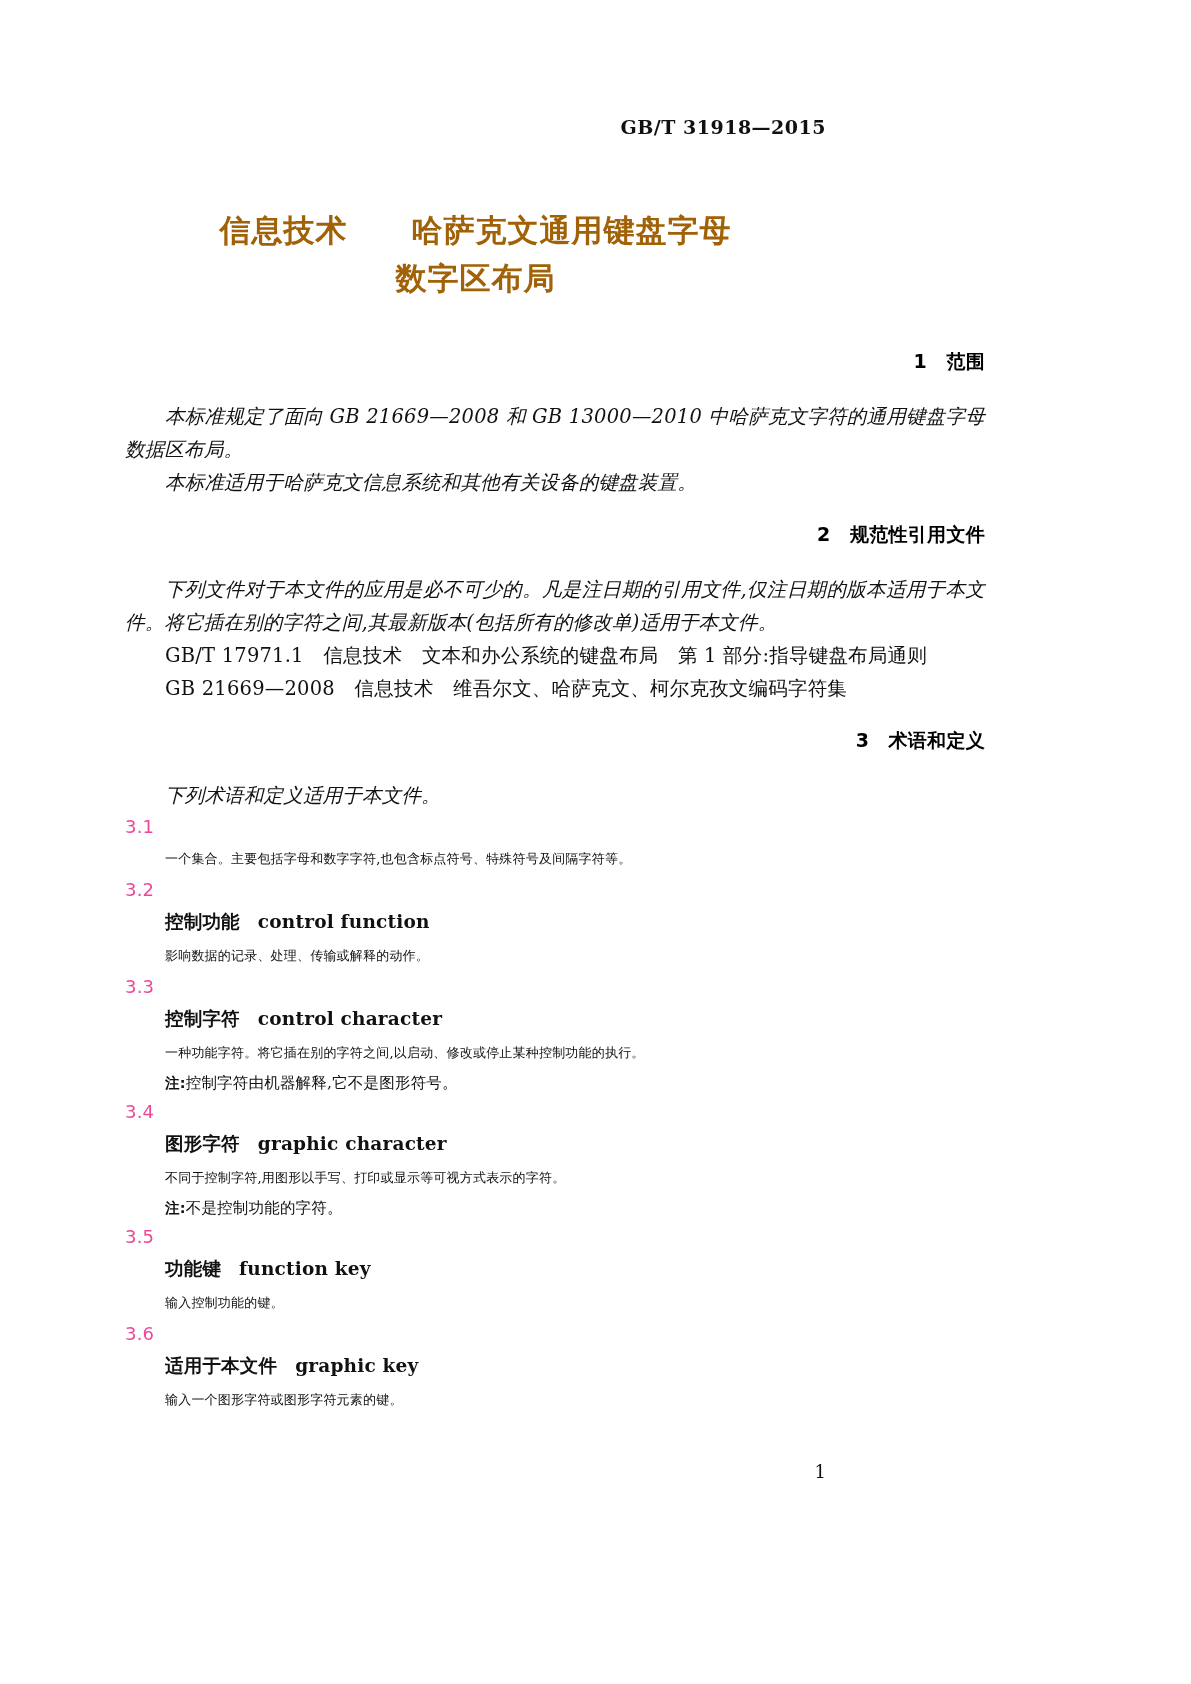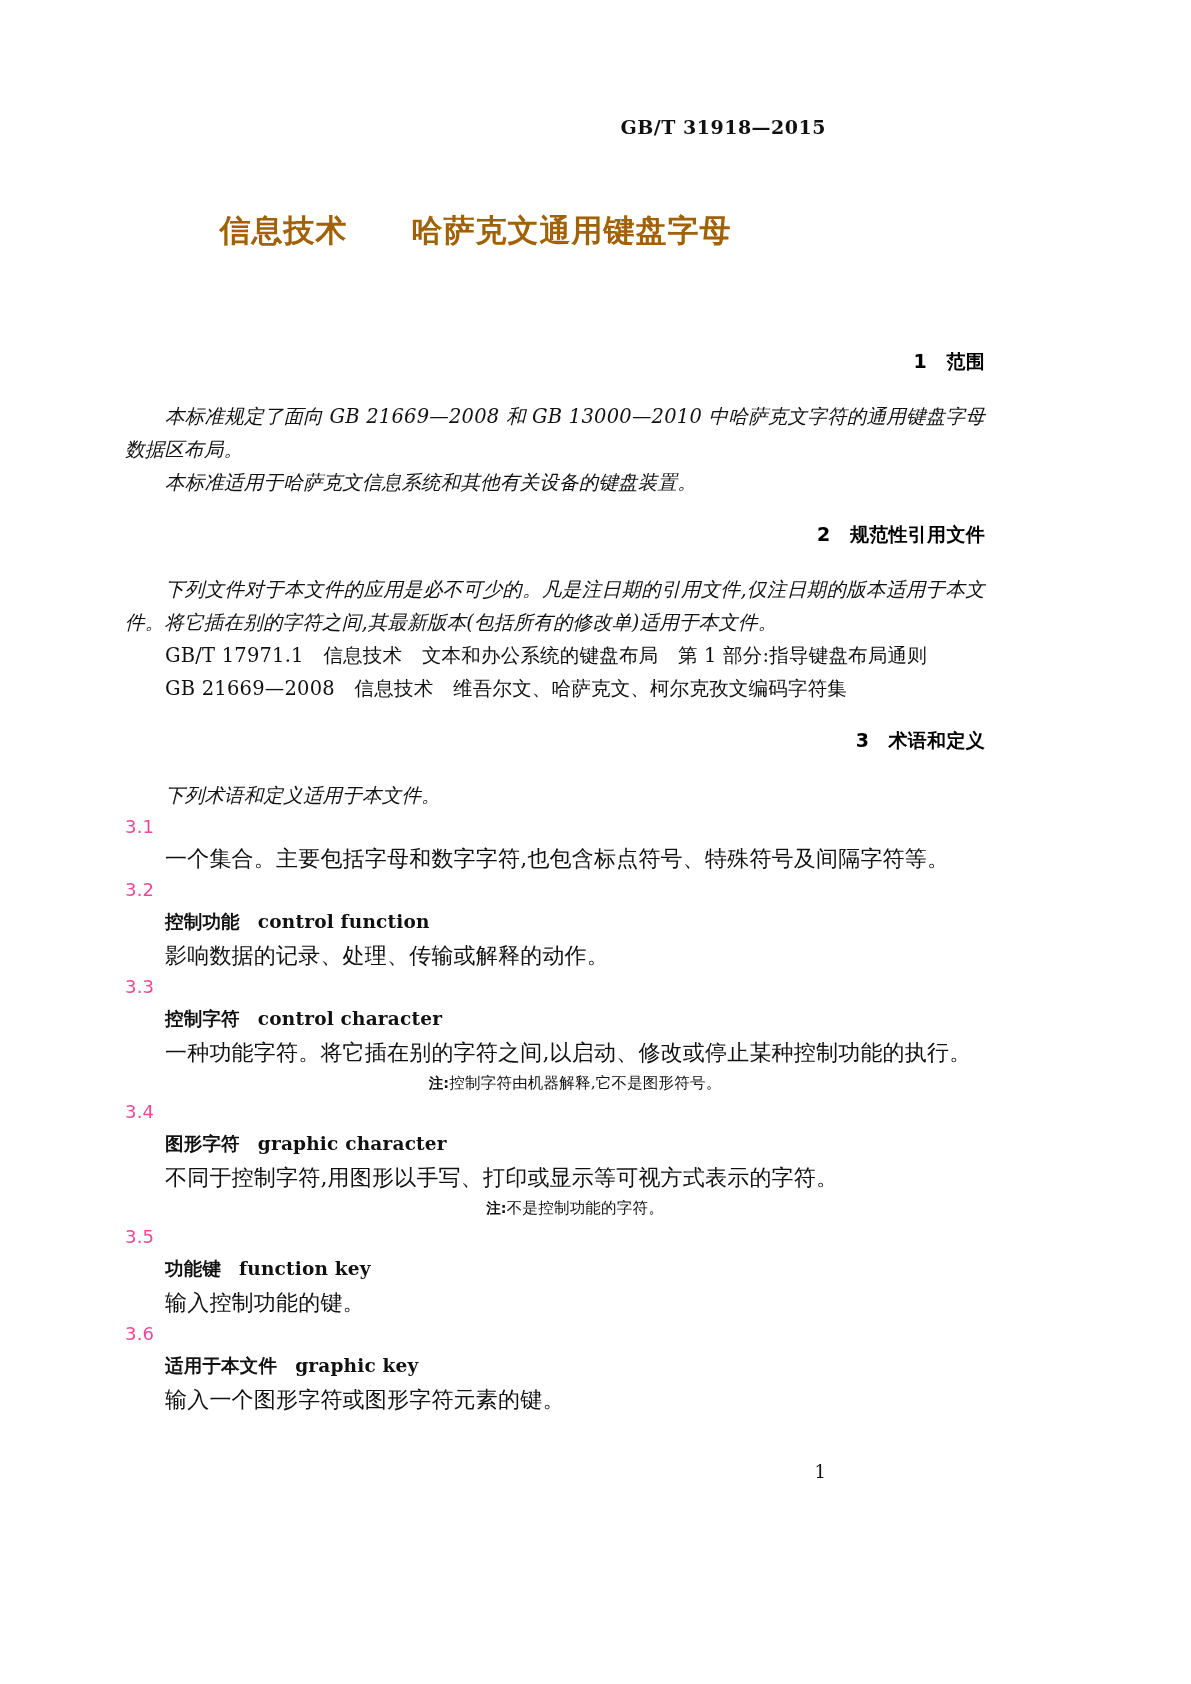--- a/index.html
+++ b/index.html
@@ -123,31 +123,30 @@
   }
   .term-en {
     font-family: "DejaVu Serif", "Liberation Serif", serif;
     font-weight: 700;
     font-size: 18.5px;
     padding-left: 18px;
   }
   .term-def {
     margin: 0;
     padding-left: 40px;
-    font-size: 22px;
+    font-size: 13px;
     line-height: 33px;
     letter-spacing: 0.2px;
   }
   .term-note {
     margin: 0;
     padding-left: 40px;
     font-size: 15.5px;
     line-height: 28px;
     letter-spacing: 0.2px;
-    text-align: center;
   }
   .note-label {
     font-family: "DejaVu Sans", "Liberation Sans", sans-serif;
     font-weight: 700;
     font-size: 14.5px;
   }
 
   
   .footer-bar {
     position: absolute;
@@ -166,20 +165,21 @@
 <body>
 
 <div class="page">
 
   <div class="header-bar">
     <span class="header-std">GB/T  31918—2015</span>
   </div>
 
   <div class="doc-title">
     <div class="title-line">信息技术　　哈萨克文通用键盘字母</div>
+    <div class="title-line">数字区布局</div>
   </div>
 
   <div class="content">
 
     <h2 class="section-head">1　范围</h2>
     <div class="sec-spacer-after"></div>
     <p class="para indent">本标准规定了面向 GB 21669—2008 和 GB 13000—2010 中哈萨克文字符的通用键盘字母数据区布局。</p>
     <p class="para indent">本标准适用于哈萨克文信息系统和其他有关设备的键盘装置。</p>
 
     <div class="sec-spacer-before"></div>

